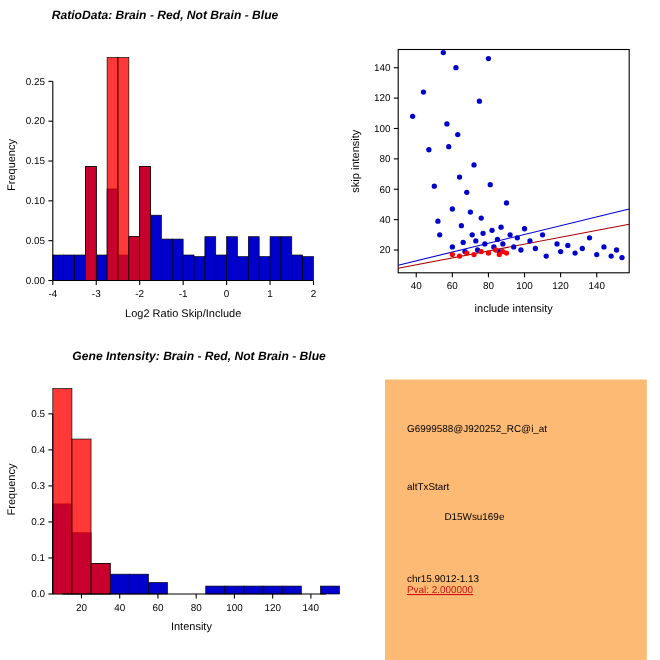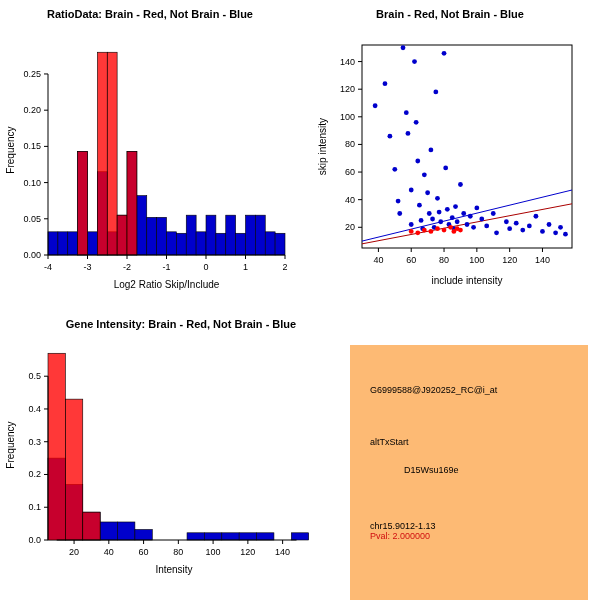--- a/index.html
+++ b/index.html
@@ -8,20 +8,21 @@
     background:#ffffff;
     font-family:"Liberation Sans", sans-serif;
     color:#000000;
     overflow:hidden;
     position:relative;
   }
   .panel{position:absolute;}
   .ptitle{
     font-size:11px;font-weight:bold;text-align:center;
     white-space:nowrap;
+    font-style:italic;
   }
   svg{display:block;}
   .axline{stroke:#000;stroke-width:1;fill:none;}
   .tick{stroke:#000;stroke-width:1;}
   .tl{font-size:9px;fill:#000;font-family:"Liberation Sans",sans-serif;}
   .axlab{font-size:10px;fill:#000;font-family:"Liberation Sans",sans-serif;}
   #infobox{
     position:absolute;
     left:350px;top:345px;width:238px;height:261px;
     background:#fdba74;
@@ -94,21 +95,20 @@
       <line x1="44" y1="110.17241379310343" x2="48" y2="110.17241379310343" class="tick"></line>
       <text x="41" y="113.17241379310343" class="tl" text-anchor="end">0.20</text>
       <line x1="44" y1="73.9655172413793" x2="48" y2="73.9655172413793" class="tick"></line>
       <text x="41" y="76.9655172413793" class="tl" text-anchor="end">0.25</text>
       <text x="166.5" y="288" class="axlab" text-anchor="middle">Log2 Ratio Skip/Include</text>
       <text x="14" y="150" class="axlab" text-anchor="middle" transform="rotate(-90 14 150)">Frequency</text>
     </svg>
 </div>
 
 <div class="panel" id="p2" style="left:300px;top:0px;width:300px;height:300px;">
-  <div class="ptitle" style="position:absolute;left:0;top:8px;width:300px;">Brain - Red, Not Brain - Blue</div>
   <svg id="svg2" width="300" height="300">
       <rect x="62" y="45" width="210" height="203" fill="none" stroke="#000" stroke-width="1"></rect>
       <line x1="62" y1="241.0952380952381" x2="272" y2="190" stroke="#0000cc" stroke-width="1"></line>
       <line x1="62" y1="243.85714285714286" x2="272" y2="203.8095238095238" stroke="#aa0000" stroke-width="1"></line>
       <circle cx="75.125" cy="105.76190476190476" r="2.4" fill="#0000cc"></circle>
       <circle cx="84.96875" cy="83.66666666666666" r="2.4" fill="#0000cc"></circle>
       <circle cx="89.890625" cy="136.14285714285717" r="2.4" fill="#0000cc"></circle>
       <circle cx="94.8125" cy="169.28571428571428" r="2.4" fill="#0000cc"></circle>
       <circle cx="98.09375" cy="201.04761904761904" r="2.4" fill="#0000cc"></circle>
       <circle cx="99.734375" cy="213.47619047619048" r="2.4" fill="#0000cc"></circle>
@@ -252,14 +252,14 @@
       <text x="174" y="273" class="axlab" text-anchor="middle">Intensity</text>
       <text x="14" y="145" class="axlab" text-anchor="middle" transform="rotate(-90 14 145)">Frequency</text>
     </svg>
 </div>
 
 <div id="infobox">
   <div class="line" style="top:40px;">G6999588@J920252_RC@i_at</div>
   <div class="line" style="top:92px;">altTxStart</div>
   <div class="line" style="top:120px;padding-left:34px;">D15Wsu169e</div>
   <div class="line" style="top:160px;margin-top:16px;">chr15.9012-1.13</div>
-  <div class="line pval" style="top:186px;">Pval: 2.000000</div>
+  <div class="line pval" style="top:186px;text-decoration:underline;">Pval: 2.000000</div>
 </div>
 
 </body></html>

